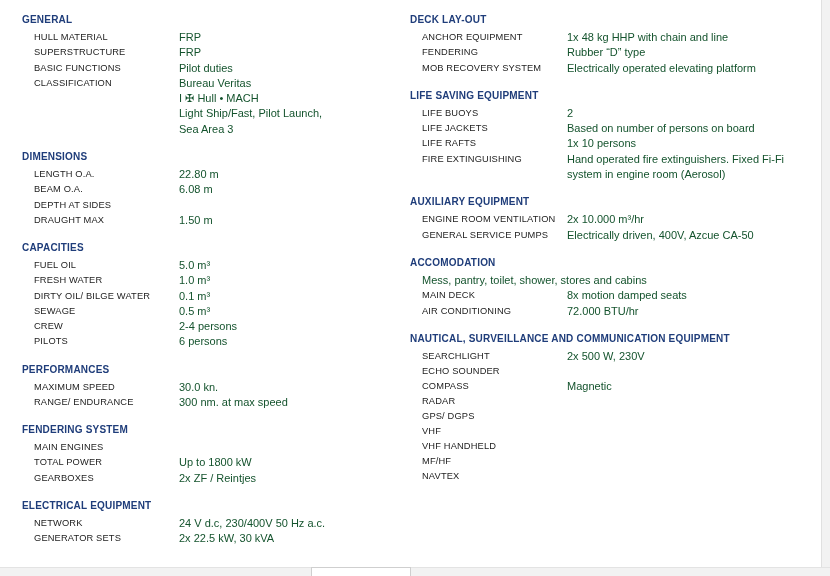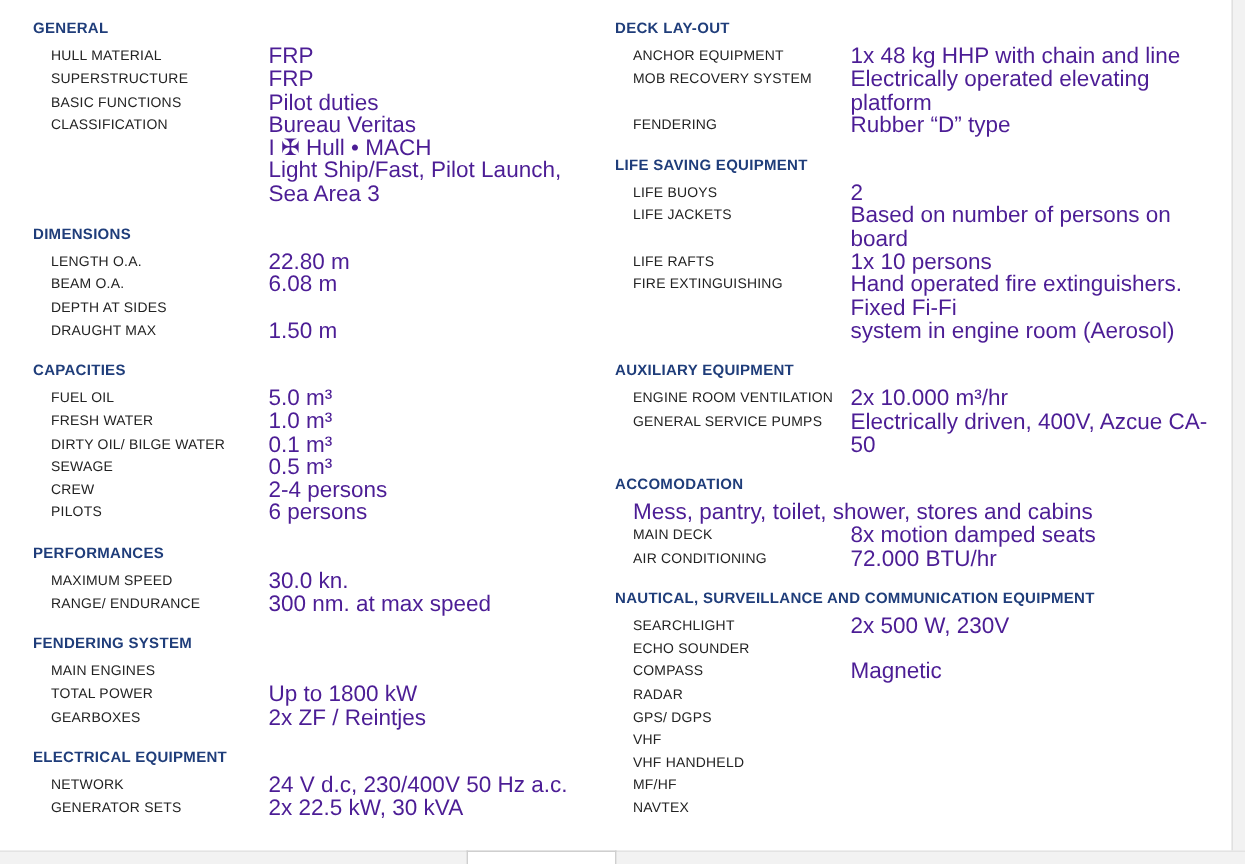--- a/index.html
+++ b/index.html
@@ -89,22 +89,22 @@
     font-size: 9.3px;
     color: #222;
     letter-spacing: 0.15px;
     line-height: 15px;
     text-transform: uppercase;
     flex: 0 0 auto;
   }
   .col-left .row .label { width: 145px; }
   .col-right .row .label { width: 145px; }
   .row .value {
-    font-size: 15px;
-    color: #4c1d95;
+    font-size: 11px;
+    color: #14532d;
     line-height: 15.3px;
     white-space: pre-line;
     flex: 1 1 auto;
   }
 </style>
 </head>
 <body>
 
 <div class="sheet">
   <div class="columns">
@@ -237,26 +237,26 @@
     <div class="col col-right">
 
       <div class="section">
         <div class="section-title">DECK LAY-OUT</div>
         <div class="rows">
           <div class="row">
             <div class="label">ANCHOR EQUIPMENT</div>
             <div class="value">1x 48 kg HHP with chain and line</div>
           </div>
           <div class="row">
+            <div class="label">FENDERING</div>
+            <div class="value">Rubber “D” type</div>
+          </div>
+          <div class="row">
             <div class="label">MOB RECOVERY SYSTEM</div>
             <div class="value">Electrically operated elevating platform</div>
-          </div>
-          <div class="row">
-            <div class="label">FENDERING</div>
-            <div class="value">Rubber “D” type</div>
           </div>
         </div>
       </div>
 
       <div class="section">
         <div class="section-title">LIFE SAVING EQUIPMENT</div>
         <div class="rows">
           <div class="row">
             <div class="label">LIFE BUOYS</div>
             <div class="value">2</div>

